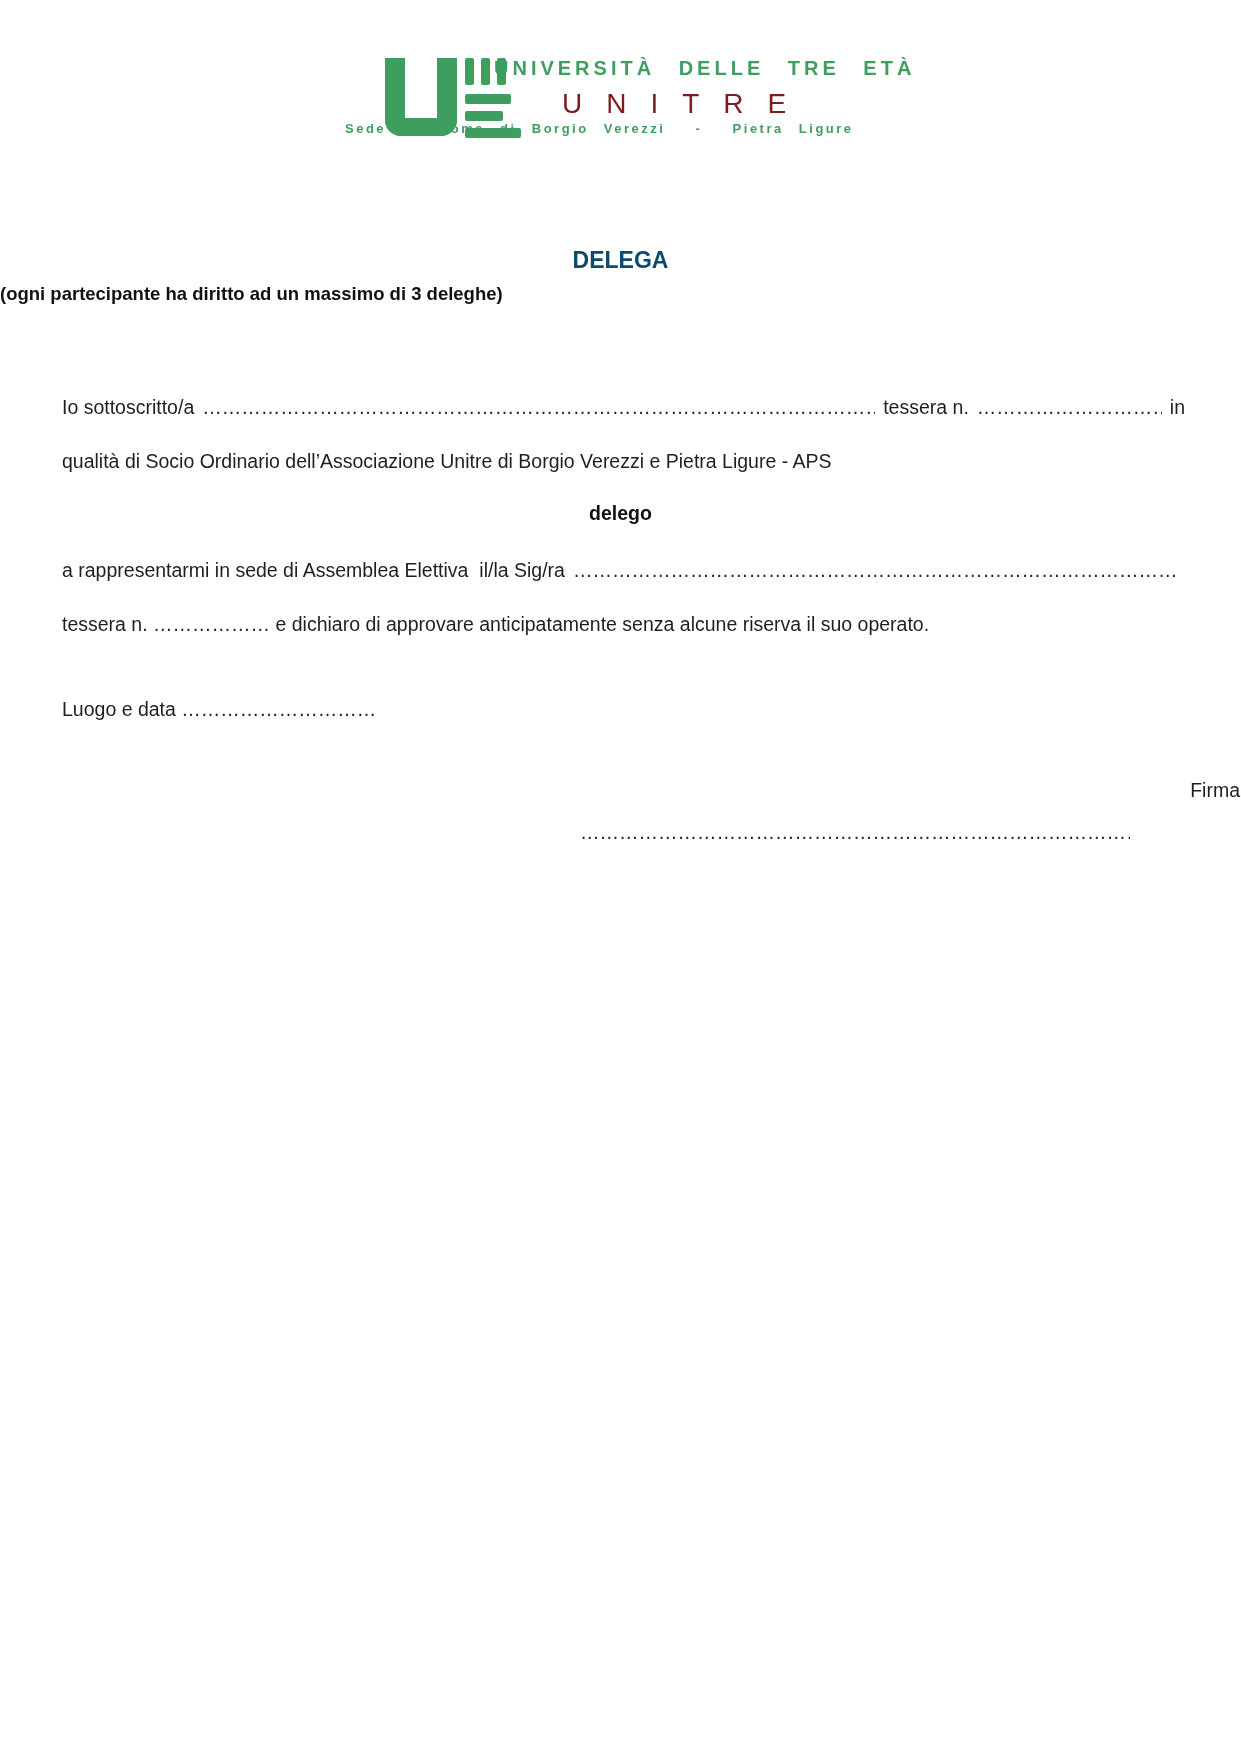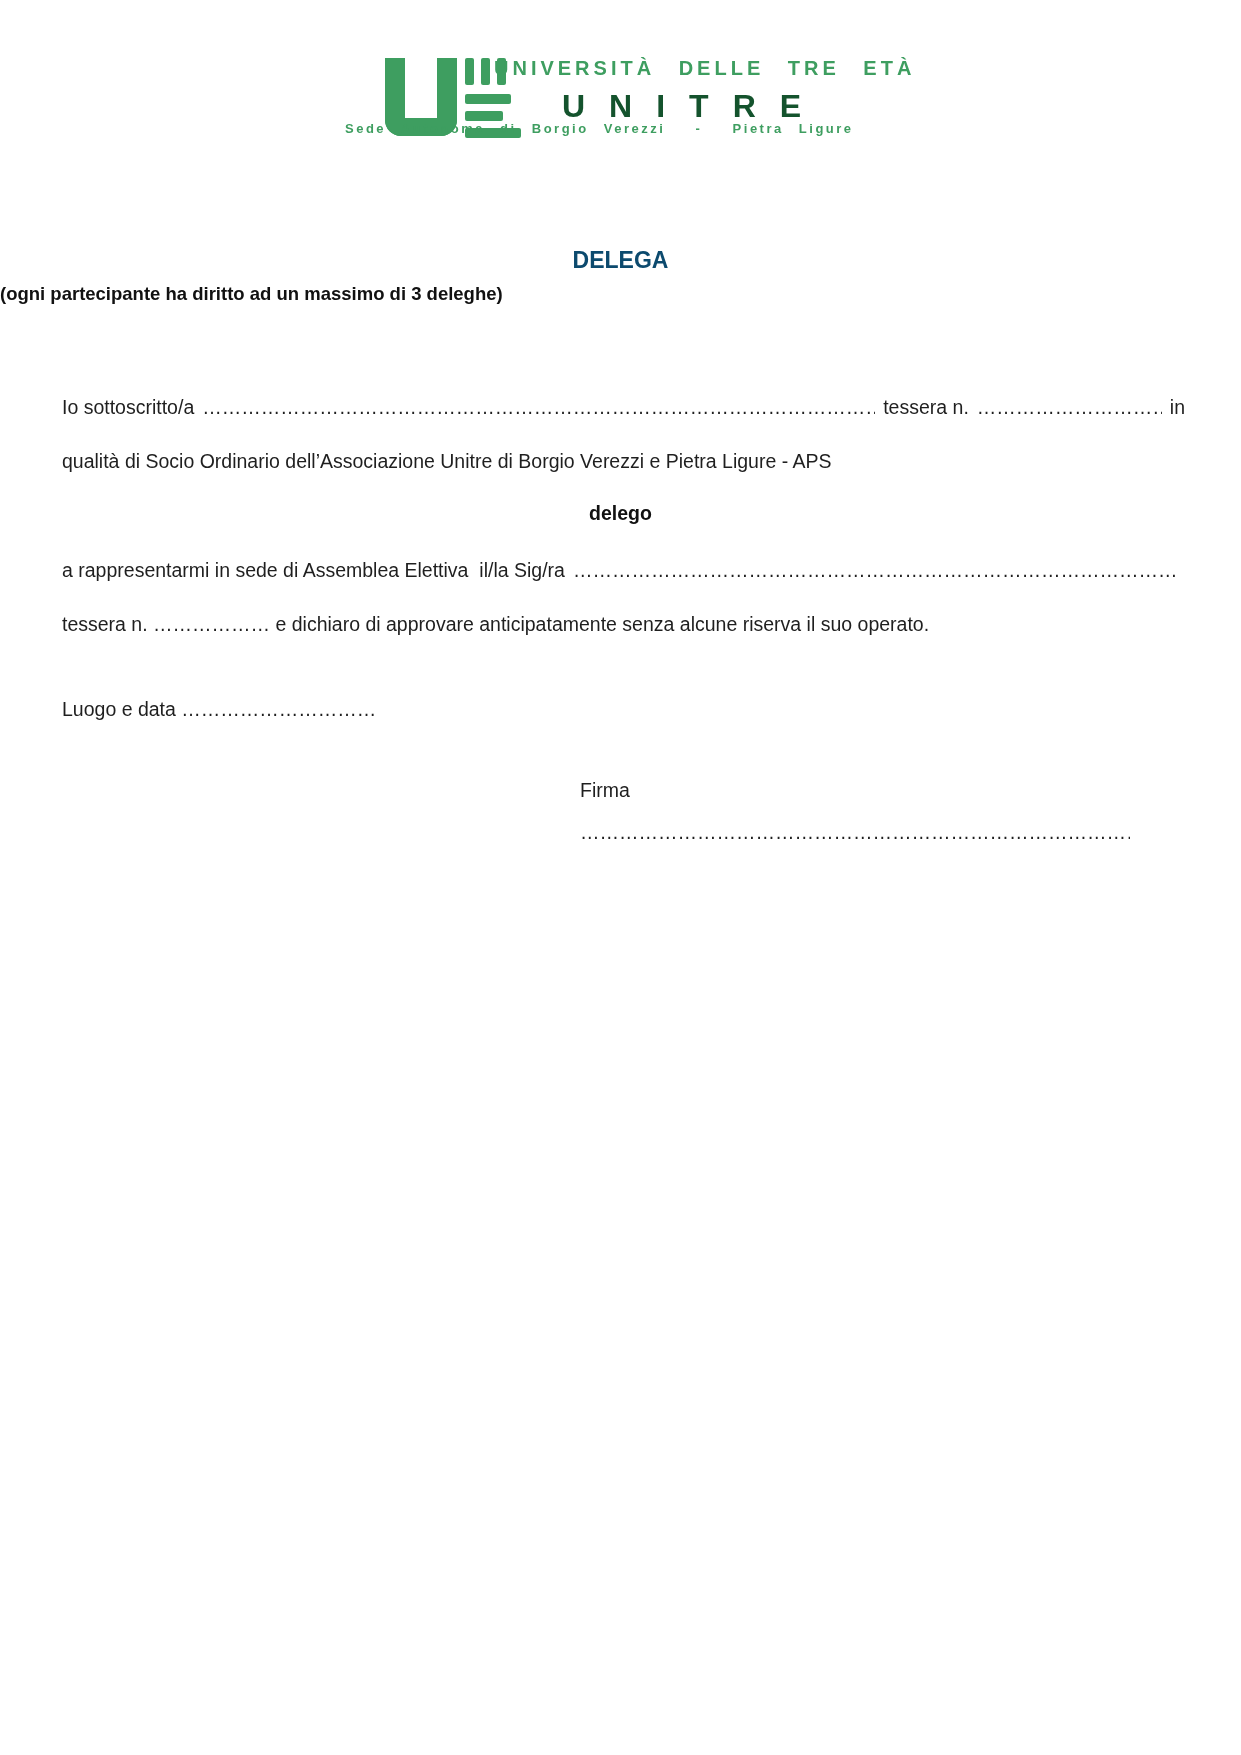--- a/index.html
+++ b/index.html
@@ -34,21 +34,21 @@
   .hbar2 { width: 38px; margin-top: 7px; }
   .hbar3 { width: 56px; margin-top: 7px; }
 
   .logo-line1 {
     position: absolute; left: 494px; top: 57px;
     font-size: 20px; font-weight: bold; color: #3E9E60;
     letter-spacing: 4px; word-spacing: 14px; white-space: nowrap;
   }
   .logo-line2 {
     position: absolute; left: 562px; top: 88px;
-    font-size: 32px; font-weight: bold; color: #14532d;
+    font-size: 28px; font-weight: normal; color: #7f1d1d;
     letter-spacing: 24px; white-space: nowrap;
   }
   .logo-tagline {
     position: absolute; left: 345px; top: 121px;
     font-size: 13px; font-weight: bold; color: #3E9E60;
     letter-spacing: 2.5px; word-spacing: 9px;
     white-space: pre; 
   }
 
   
@@ -81,21 +81,21 @@
   .delego-line {
     position: absolute; top: 502px; left: 0; width: 100%;
     text-align: center; font-size: 19.5px; font-weight: bold; color: #111;
   }
   .l4 { top: 557px; }
   .l5 { top: 611px; }
   .luogo { top: 696px; }
 
   .firma-label {
     position: absolute; top: 779px; left: 580px; width: 660px;
-    text-align: left; font-size: 19.5px; color: #1f1f1f;
+    text-align: right; font-size: 19.5px; color: #1f1f1f;
   }
   .firma-dots {
     position: absolute; top: 821px; left: 580px; width: 550px;
     font-size: 19.5px; color: #1f1f1f;
     overflow: hidden; white-space: nowrap;
   }
 
   
   .footer {
     position: absolute; top: 1667px; left: 0; width: 100%;

